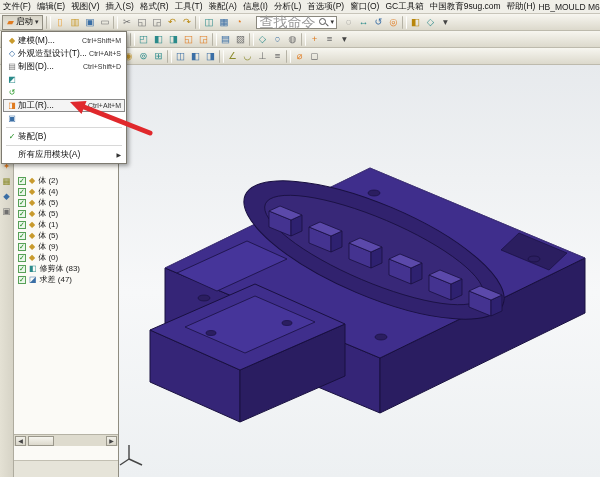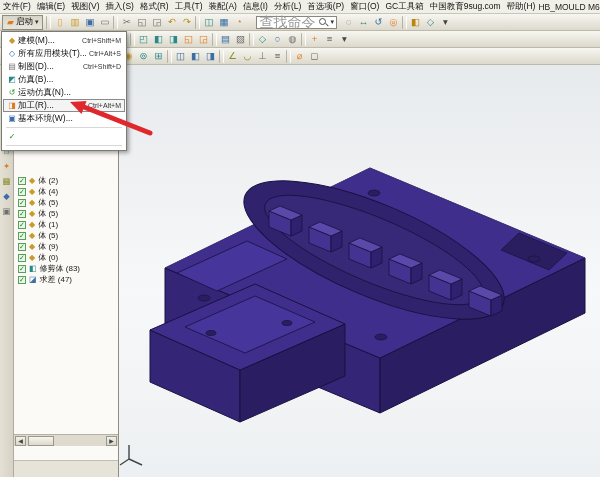--- a/index.html
+++ b/index.html
@@ -466,63 +466,69 @@
     <div>
 
         <div class="mi" data-name="start-menu-item">
           <span class="ico" data-name="menu-item-icon" style="color: rgb(201, 155, 46);">◆</span>
           <span class="lbl" data-name="menu-item-label">建模(M)...</span>
           <span class="sc" data-name="menu-item-shortcut">Ctrl+Shift+M</span>
         </div>
 
         <div class="mi" data-name="start-menu-item">
           <span class="ico" data-name="menu-item-icon" style="color: rgb(58, 110, 165);">◇</span>
-          <span class="lbl" data-name="menu-item-label">所有应用模块(T)...</span>
+          <span class="lbl" data-name="menu-item-label">外观造型设计(T)...</span>
           <span class="sc" data-name="menu-item-shortcut">Ctrl+Alt+S</span>
         </div>
 
         <div class="mi" data-name="start-menu-item">
           <span class="ico" data-name="menu-item-icon" style="color: rgb(111, 111, 111);">▤</span>
           <span class="lbl" data-name="menu-item-label">制图(D)...</span>
           <span class="sc" data-name="menu-item-shortcut">Ctrl+Shift+D</span>
         </div>
 
         <div class="mi" data-name="start-menu-item">
           <span class="ico" data-name="menu-item-icon" style="color: rgb(42, 138, 138);">◩</span>
-          <span class="lbl" data-name="menu-item-label">仿真(B)...</span>
           <span class="sc" data-name="menu-item-shortcut"></span>
         </div>
 
         <div class="mi" data-name="start-menu-item">
           <span class="ico" data-name="menu-item-icon" style="color: rgb(42, 154, 42);">↺</span>
-          <span class="lbl" data-name="menu-item-label">运动仿真(N)...</span>
           <span class="sc" data-name="menu-item-shortcut"></span>
         </div>
 
         <div class="mi hl" data-name="start-menu-item">
           <span class="ico" data-name="menu-item-icon" style="color: rgb(224, 123, 32);">◨</span>
           <span class="lbl" data-name="menu-item-label">加工(R)...</span>
           <span class="sc" data-name="menu-item-shortcut">Ctrl+Alt+M</span>
         </div>
 
         <div class="mi" data-name="start-menu-item">
           <span class="ico" data-name="menu-item-icon" style="color: rgb(58, 110, 165);">▣</span>
-          <span class="lbl" data-name="menu-item-label">基本环境(W)...</span>
           <span class="sc" data-name="menu-item-shortcut"></span>
         </div>
       </div>
     <div class="msep" data-name="menu-separator"></div>
     <div>
 
         <div class="mi" data-name="start-menu-item">
           <span class="ico chkmark" data-name="check-icon">✓</span>
+          <span class="lbl" data-name="menu-item-label">装配(B)</span>
         </div>
 
       </div>
     <div class="msep" data-name="menu-separator"></div>
+    <div>
+
+        <div class="mi" data-name="start-menu-item">
+          <span class="ico"></span>
+          <span class="lbl" data-name="menu-item-label">所有应用模块(A)</span>
+          <span class="sub" data-name="submenu-arrow-icon">▶</span>
+        </div>
+      </div>
   </div>
 
   <svg class="overlay" data-name="annotation-arrow">
     <line x1="150" y1="133" x2="84" y2="107" stroke="var(--arrow-red)" stroke-width="5" stroke-linecap="round"></line>
     <polygon points="70,102 86.5,100.9 81.5,113.9" fill="var(--arrow-red)"></polygon>
   </svg>
 
 </div>
 
 </body></html>

